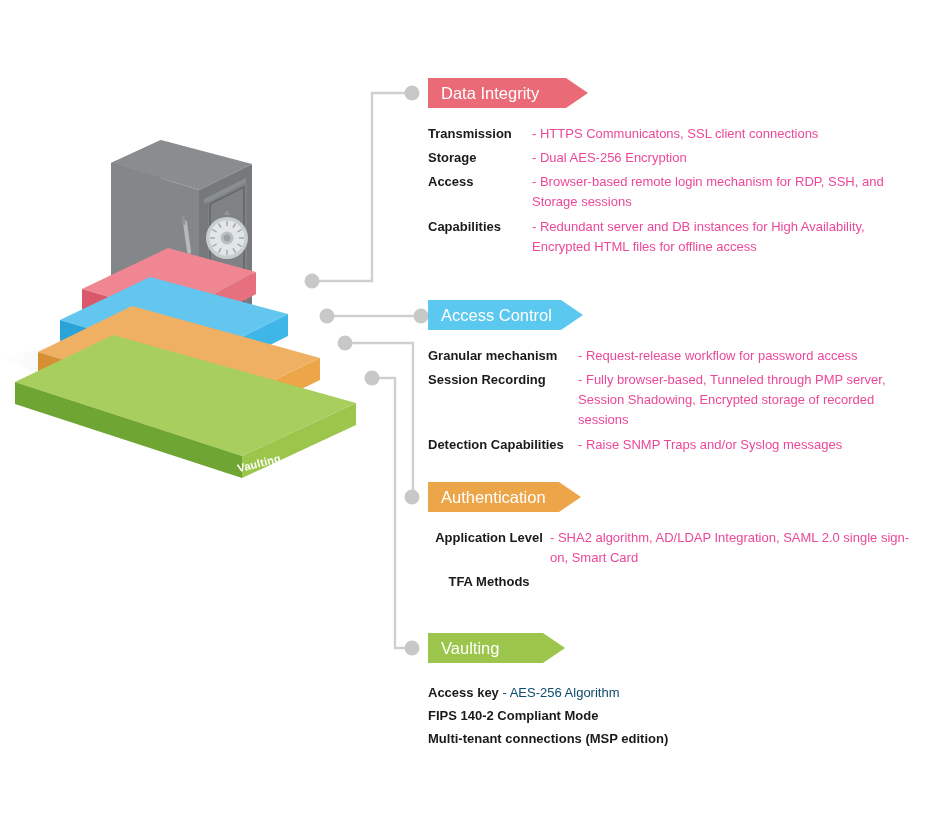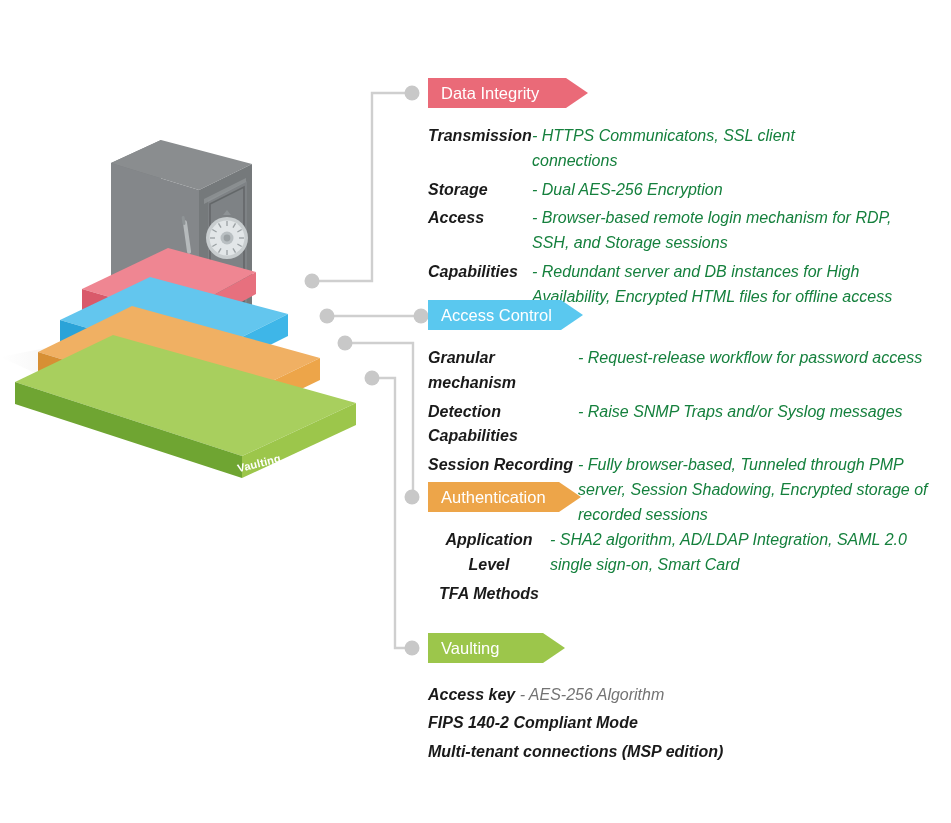--- a/index.html
+++ b/index.html
@@ -58,43 +58,42 @@
     color: #ffffff;
     font-size: 16.5px;
     padding-left: 13px;
     box-sizing: border-box;
     clip-path: polygon(0 0, calc(100% - 22px) 0, 100% 50%, calc(100% - 22px) 100%, 0 100%);
   }
   .banner-text { line-height: 1; }
 
   .rows {
     margin-top: 16px;
-    font-size: 16px;
+    font-size: 13px;
     color: #262626;
-    font-style: italic;
   }
   .row { display: flex; align-items: flex-start; margin-bottom: 4px; }
   .row-term {
     font-weight: bold;
     color: #1a1a1a;
     flex: none;
     line-height: 1.55;
   }
-  .row-desc { line-height: 1.55; color: #15803d; }
+  .row-desc { line-height: 1.55; color: #ec4899; }
 
   
   .sec-di .row-term { width: 104px; }
   .sec-di .row-desc { width: 320px; }
   .sec-ac .row-term { width: 150px; }
   .sec-ac .row-desc { width: 360px; }
   .sec-au .row-term { width: 122px; text-align: center; }
   .sec-au .row-desc { width: 362px; }
 
   .simple-row { font-weight: bold; color: #1a1a1a; line-height: 1.78; }
-  .simple-row .normal { font-weight: normal; color: #737373; }
+  .simple-row .normal { font-weight: normal; color: #0c4a6e; }
 </style>
 </head>
 <body>
 
 <div id="stage">
 
   <div id="pyramid-figure">
     <svg width="400" height="330" viewBox="0 0 400 330">
       <defs>
         <linearGradient id="shadowGrad" x1="0" y1="0" x2="1" y2="0">
@@ -228,26 +227,26 @@
   <div class="section sec-ac" style="left:428px; top:300px; width:500px;">
     <div class="banner" style="width:155px; background:#5ac8ef;">
       <span class="banner-text">Access Control</span>
     </div>
     <div class="rows">
       <div class="row">
         <div class="row-term">Granular mechanism</div>
         <div class="row-desc">- Request-release workflow for password access</div>
       </div>
       <div class="row">
+        <div class="row-term">Session Recording</div>
+        <div class="row-desc" style="width:385px">- Fully browser-based, Tunneled through PMP server, Session Shadowing, Encrypted storage of recorded sessions</div>
+      </div>
+      <div class="row">
         <div class="row-term">Detection Capabilities</div>
         <div class="row-desc">- Raise SNMP Traps and/or Syslog messages</div>
-      </div>
-      <div class="row">
-        <div class="row-term">Session Recording</div>
-        <div class="row-desc" style="width:385px">- Fully browser-based, Tunneled through PMP server, Session Shadowing, Encrypted storage of recorded sessions</div>
       </div>
     </div>
   </div>
 
   <div class="section sec-au" style="left:428px; top:482px; width:500px;">
     <div class="banner" style="width:153px; background:#eda549;">
       <span class="banner-text">Authentication</span>
     </div>
     <div class="rows">
       <div class="row">

